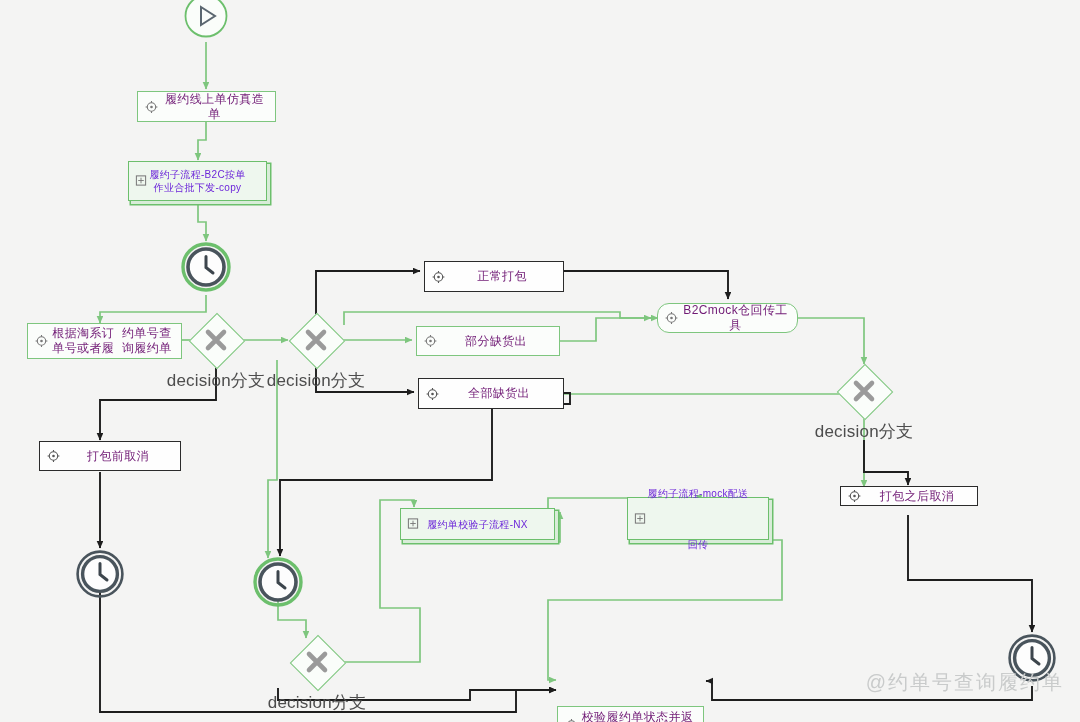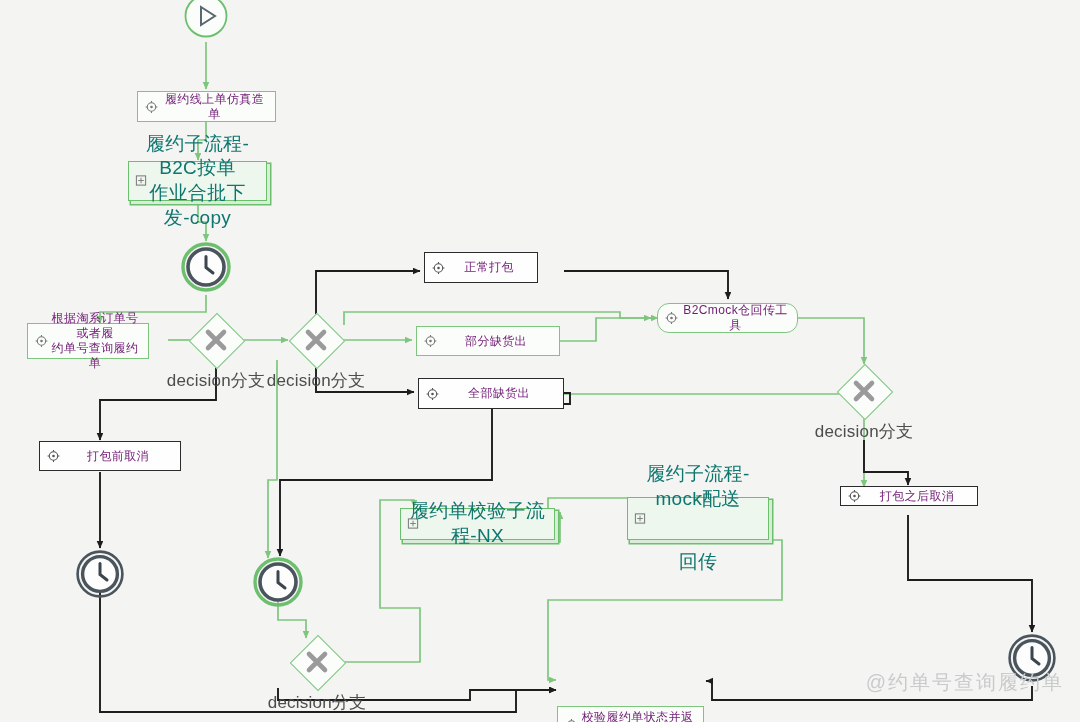--- a/index.html
+++ b/index.html
@@ -30,21 +30,21 @@
     position:absolute;left:7px;top:50%;transform:translateY(-50%);
     width:13px;height:13px;
   }
   .tico svg{display:block;}
 
   
   .subproc{
     border:1.8px solid #6cbf6c;
     background:#eef7ee;
     display:flex;align-items:center;justify-content:center;
-    font-size:19px;color:#0f766e;text-align:center;line-height:1.3;
+    font-size:10px;color:#6d28d9;text-align:center;line-height:1.3;
     letter-spacing:.3px;
     box-shadow:3px 3px 0 0 #d8ecd8, 3px 3px 0 1.5px #6cbf6c;
     padding:2px 8px;
   }
   .subproc .tico{left:6px;}
 
   
   .gw{width:54px;height:54px;}
   .gw .dia{
     position:absolute;left:50%;top:50%;
@@ -155,21 +155,21 @@
 </div>
 
 <div class="node ev" style="left:180px;top:241px;">
   <svg width="52" height="52" viewBox="0 0 52 52">
     <circle cx="26" cy="26" r="23" fill="none" stroke="#6cbf6c" stroke-width="3.4"></circle>
     <circle cx="26" cy="26" r="18" fill="#fdfdfd" stroke="#49545c" stroke-width="3.6"></circle>
     <path d="M26,15.5 v11 l7,5.5" fill="none" stroke="#3c454c" stroke-width="3" stroke-linecap="round"></path>
   </svg>
 </div>
 
-<div class="node task green" style="left:27px;top:323px;width:122px;height:36px;flex-direction:column;padding-left:20px;">
+<div class="node task green" style="left:27px;top:323px;width:155px;height:36px;flex-direction:row;padding-left:20px;">
   <span class="tico">
     <svg width="13" height="13" viewBox="0 0 13 13">
         <circle cx="6.5" cy="6.5" r="4.2" fill="none" stroke="#777" stroke-width="1.1"></circle>
         <circle cx="6.5" cy="6.5" r="1.3" fill="#777"></circle>
         <g stroke="#777" stroke-width="1.1">
           <path d="M6.5,0.6 v1.6"></path>
           <path d="M6.5,10.8 v1.6"></path>
           <path d="M0.6,6.5 h1.6"></path>
           <path d="M10.8,6.5 h1.6"></path>
         </g>
@@ -188,21 +188,21 @@
 </div>
 
 <div class="node gw green" style="left:289px;top:313px;">
   <div class="dia"></div>
   <svg class="xm" viewBox="0 0 26 26">
     <path d="M5,5 L21,21 M21,5 L5,21" stroke="#9a9a9a" stroke-width="4.6" stroke-linecap="round"></path>
   </svg>
   <div class="gwlabel">decision分支</div>
 </div>
 
-<div class="node task dark" style="left:424px;top:252px;width:114px;height:31px;">
+<div class="node task dark" style="left:424px;top:261px;width:140px;height:31px;">
   <span class="tico">
     <svg width="13" height="13" viewBox="0 0 13 13">
         <circle cx="6.5" cy="6.5" r="4.2" fill="none" stroke="#555" stroke-width="1.1"></circle>
         <circle cx="6.5" cy="6.5" r="1.3" fill="#555"></circle>
         <g stroke="#555" stroke-width="1.1">
           <path d="M6.5,0.6 v1.6"></path>
           <path d="M6.5,10.8 v1.6"></path>
           <path d="M0.6,6.5 h1.6"></path>
           <path d="M10.8,6.5 h1.6"></path>
         </g>

